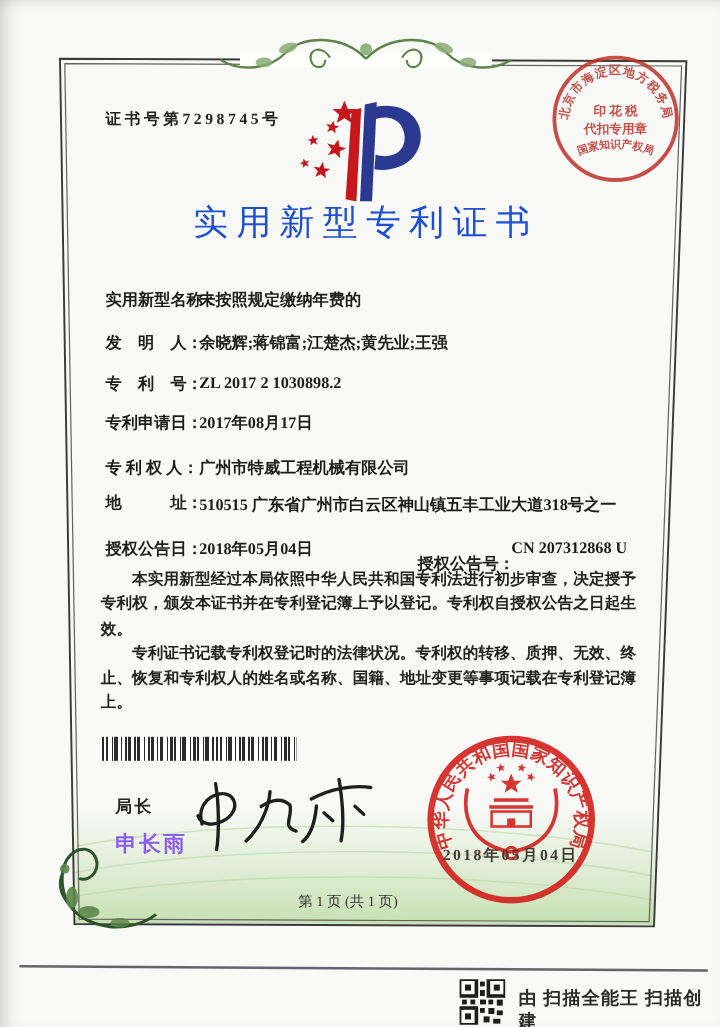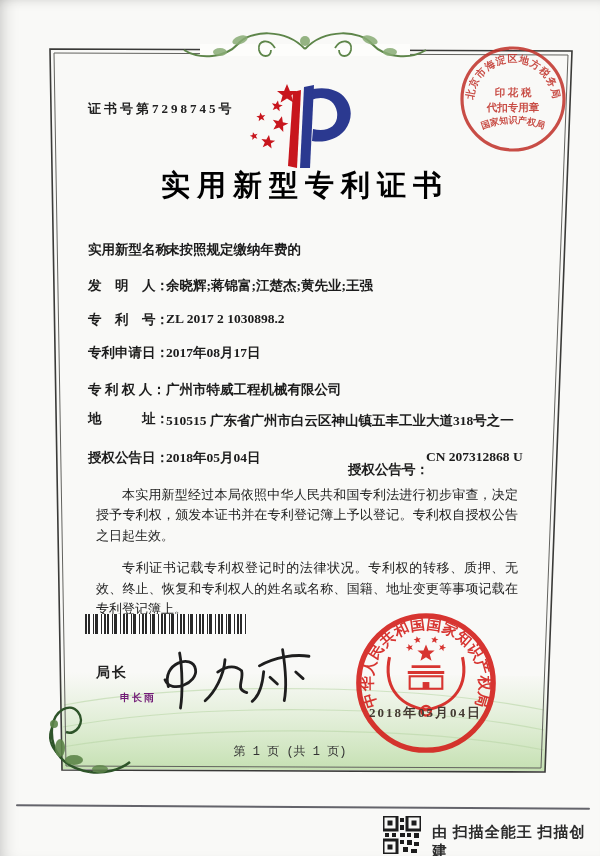--- a/index.html
+++ b/index.html
@@ -4,39 +4,39 @@
 <style>
   html,body{margin:0;padding:0;background:#e9e9e7;}
   #stage{
     position:relative;width:600px;height:856px;overflow:hidden;
     background:#f9f9f7;
     font-family:"Liberation Serif","DejaVu Serif",serif;
     box-shadow:inset 14px 0 18px -14px rgba(0,0,0,.25), inset 0 10px 14px -12px rgba(0,0,0,.18);
   }
   .abs{position:absolute;}
   .z1{z-index:1}.z2{z-index:2}.z3{z-index:3}.z4{z-index:4}.z5{z-index:5}
-  #cert-no{left:88px;top:100px;font-size:13px;font-weight:bold;letter-spacing:3px;color:#222;}
-  #title{left:85px;top:166px;width:440px;text-align:center;font-size:29px;font-weight:bold;
-         letter-spacing:7px;color:#000000;}
+  #cert-no{left:88px;top:90px;font-size:13px;font-weight:bold;letter-spacing:3px;color:#222;}
+  #title{left:85px;top:166px;width:440px;text-align:center;font-size:29px;font-weight:normal;
+         letter-spacing:7px;color:#1d4ed8;}
   .row{left:88px;width:460px;font-size:13.5px;font-weight:bold;color:#1c1c1c;}
   .row .lab{position:absolute;left:0;top:0;white-space:nowrap;text-align:right;}
   .row .val{position:absolute;left:78px;top:0;white-space:nowrap;}
   .row .val.wrapped{white-space:normal;width:372px;line-height:21px;}
   .row .lab2{position:absolute;left:260px;top:12px;white-space:nowrap;}
   .row .val2{position:absolute;left:338px;top:0;white-space:nowrap;}
   #body-text{left:84px;top:473px;width:446px;font-size:13px;line-height:20.4px;
              color:#222;text-align:justify;}
-  #body-text p{margin:12px;text-indent:2em;}
+  #body-text p{margin:0;text-indent:2em;font-weight:bold;}
   #barcode{left:85px;top:614px;width:162px;height:20px;
     background:repeating-linear-gradient(90deg,#2a2a2a 0 2px,#fff 2px 3px,#2a2a2a 3px 5px,
       #fff 5px 8px,#2a2a2a 8px 9px,#fff 9px 10px,#2a2a2a 10px 13px,#fff 13px 16px,
       #2a2a2a 16px 17px,#fff 17px 19px);}
   #director-title{left:96px;top:664px;font-size:14px;font-weight:bold;color:#222;letter-spacing:2px;text-align:right;}
-  #director-name{left:96px;top:691px;font-size:10px;font-weight:bold;color:#701a75;letter-spacing:2px;margin-left:24px;}
-  #page-info{left:220px;top:743px;width:140px;text-align:center;font-size:12px;color:#333;font-family:Liberation Mono, monospace;}
+  #director-name{left:96px;top:691px;font-size:18px;font-weight:bold;color:#8b5cf6;letter-spacing:2px;}
+  #page-info{left:220px;top:743px;width:140px;text-align:center;font-size:12px;color:#333;}
   #seal-date{left:369px;top:704px;font-size:13px;font-weight:bold;color:#433a32;letter-spacing:2px;}
   #scan-note{left:432px;top:823px;font-size:15px;color:#2b2b2b;letter-spacing:1px;
              font-weight:bold;}
   #below-line{left:16px;top:806px;width:574px;height:2px;background:#4a4a52;
               transform:rotate(0.35deg);opacity:.85;border-radius:2px;}
 </style>
 </head>
 <body>
 
 <div id="stage">

